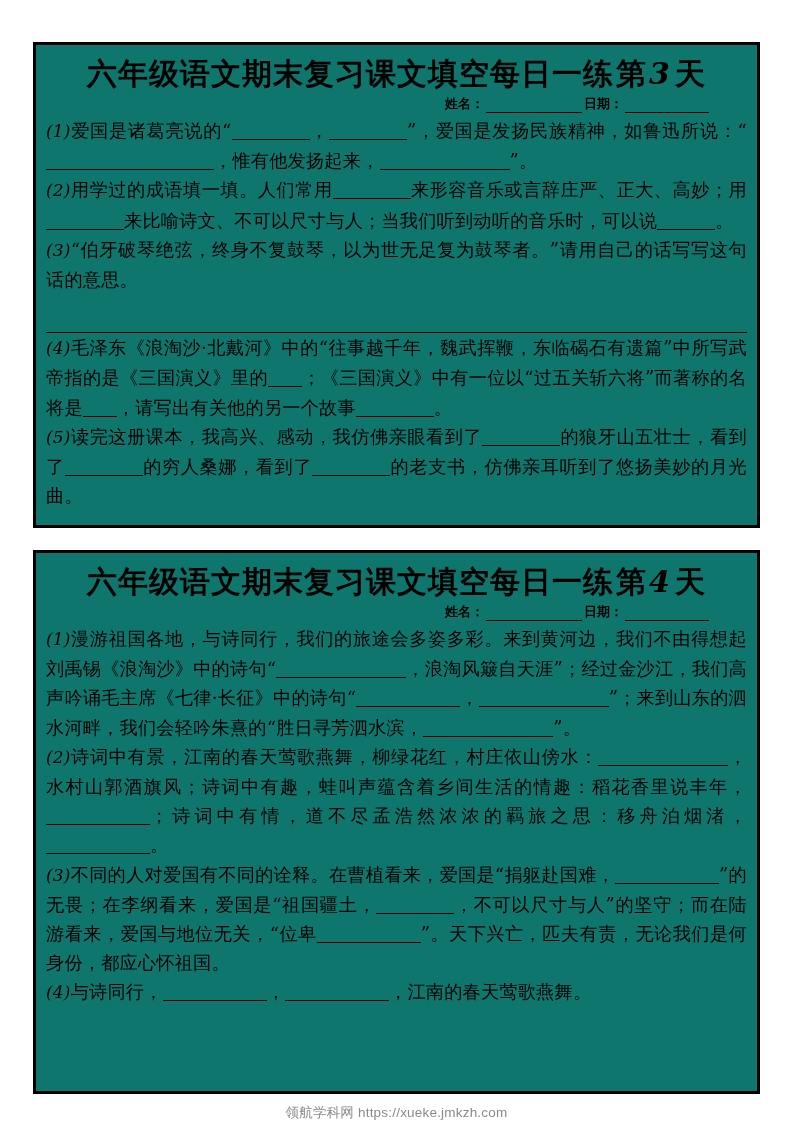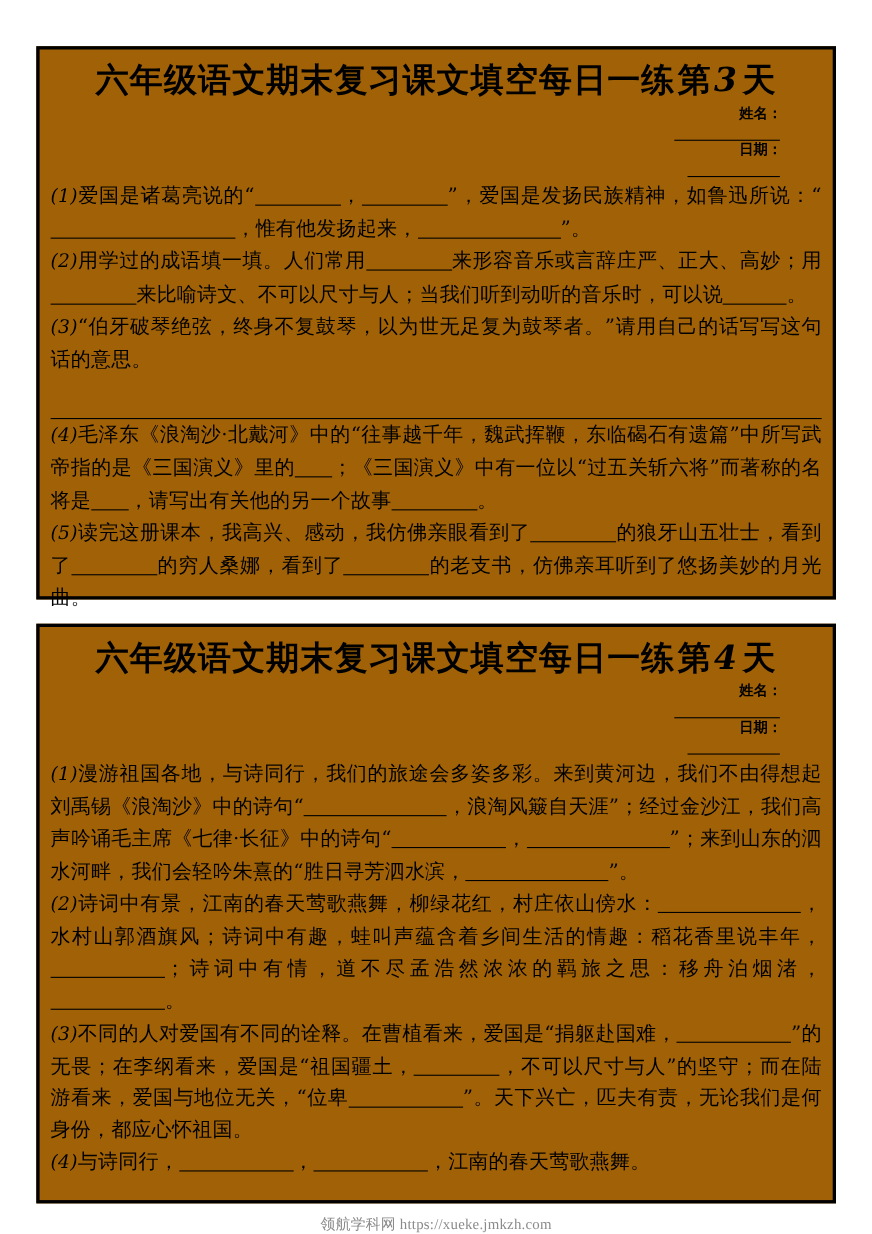--- a/index.html
+++ b/index.html
@@ -20,21 +20,21 @@
     height: 1122px;
     box-sizing: border-box;
     padding: 42px 33px 0 33px;
     display: flex;
     flex-direction: column;
   }
   .worksheet {
     border: 3px solid #000;
     box-sizing: border-box;
     padding: 6px 10px 6px 10px;
-    background: #a16207;
+    background: #0f766e;
   }
   .worksheet.first { height: 503px; }
   .worksheet.second { height: 563px; margin-top: 22px; }
 
   .ws-title {
     text-align: center;
     font-family: "DejaVu Serif", "Liberation Serif", serif;
     font-weight: bold;
     font-size: 30px;
     letter-spacing: 1px;
@@ -50,21 +50,20 @@
   .meta-row {
     display: flex;
     justify-content: flex-end;
     align-items: flex-end;
     font-size: 13px;
     font-weight: bold;
     line-height: 18px;
     padding-right: 36px;
     margin-top: -2px;
     margin-bottom: 3px;
-    flex-direction: column;
   }
   .meta-label { white-space: nowrap; }
   .meta-line {
     display: inline-block;
     border-bottom: 1.5px solid #000;
     height: 14px;
     margin: 0 2px;
   }
   .meta-line.name { width: 96px; }
   .meta-line.date { width: 84px; }
@@ -100,21 +99,21 @@
   .answer-lines {
     margin-top: 12px;
   }
   .answer-line {
     border-bottom: 1.6px solid #000;
     height: 26px;
   }
 
   .footer {
     text-align: center;
-    font-family: Liberation Serif, serif;
+    font-family: Liberation Sans, sans-serif;
     font-size: 13.5px;
     color: #8a8a8a;
     margin-top: 10px;
     letter-spacing: 0.2px;
   }
 </style>
 </head>
 <body>
 
 <div class="page">

